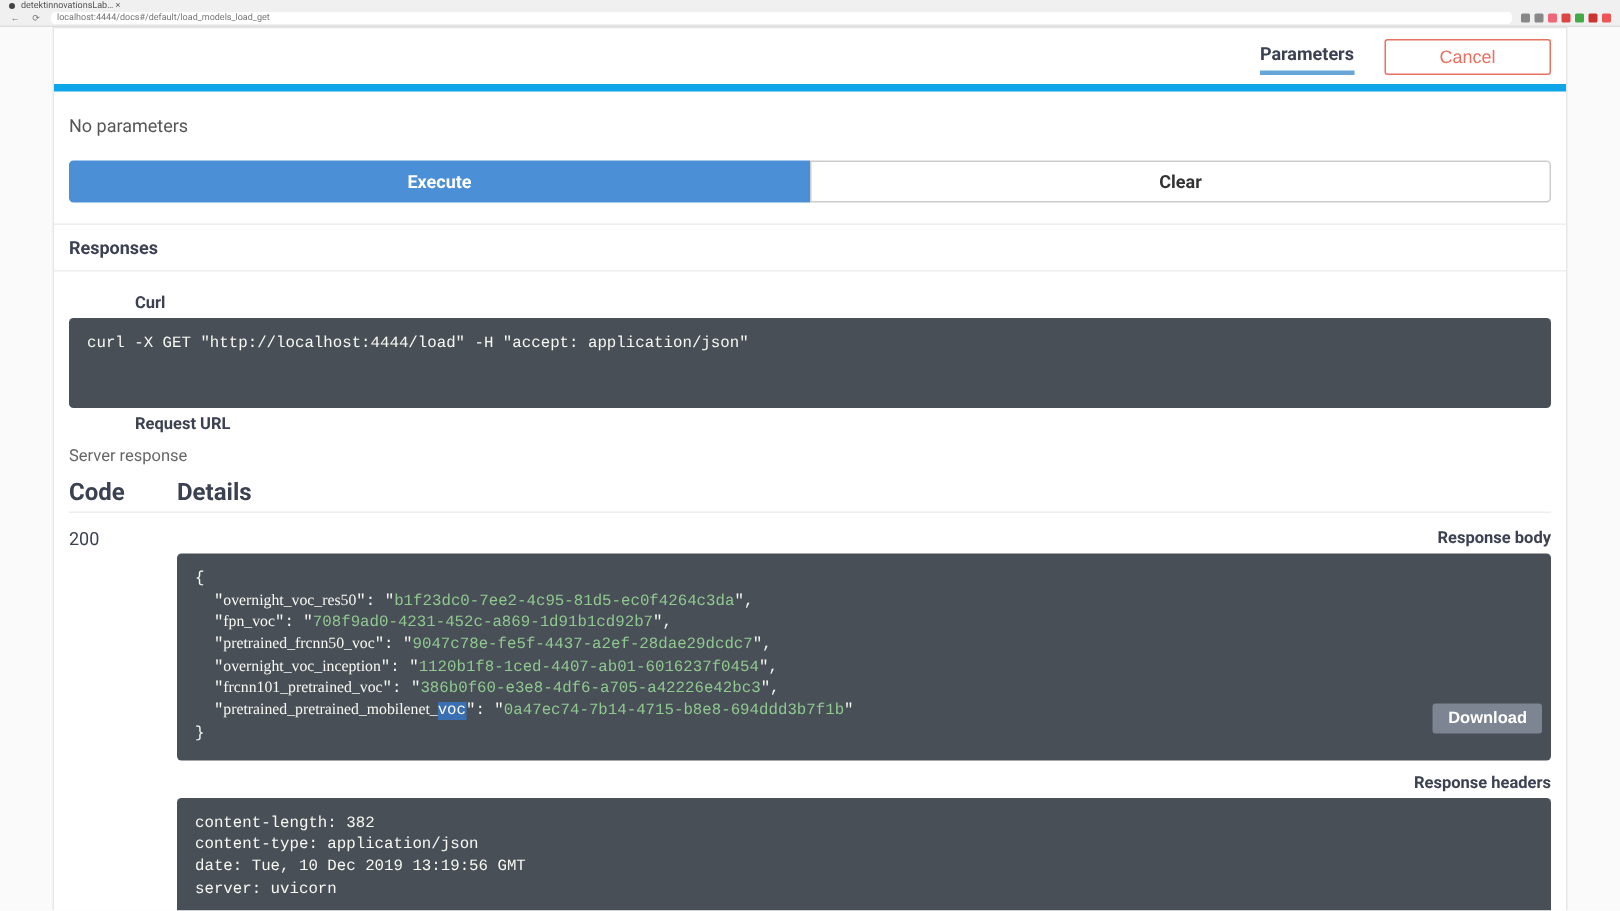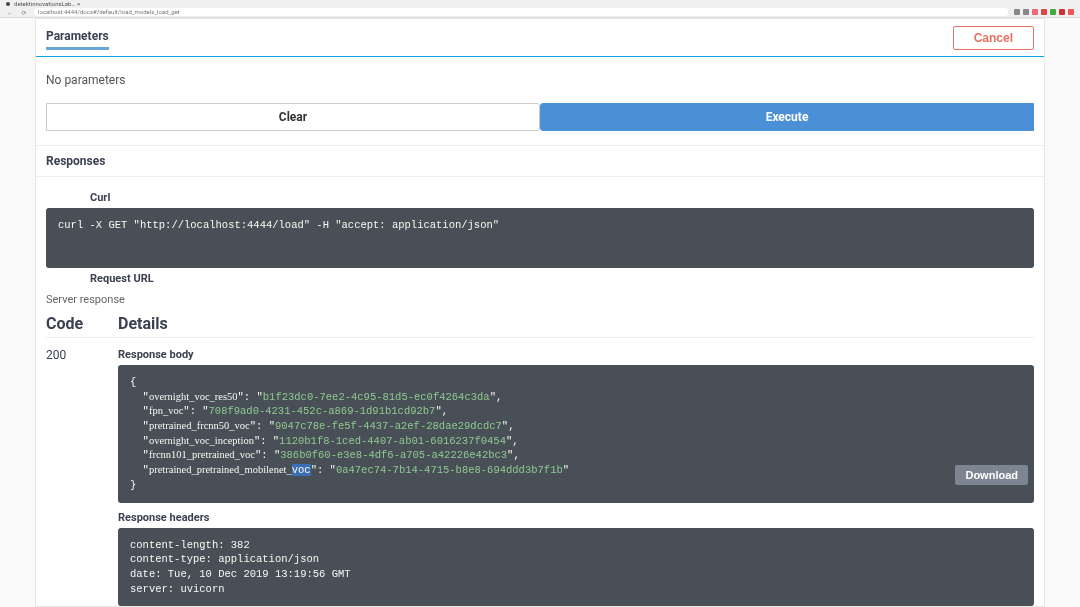--- a/index.html
+++ b/index.html
@@ -50,41 +50,40 @@
     }
     .container {
       background: #fff;
       border: 1px solid #e6e6e6;
       min-height: 100%;
     }
 
     .panel-head {
       display:flex;
       align-items:center;
-      justify-content:space-between;
+      justify-content:flex-end;
       padding: 6px 10px;
       background:#fff;
-      border-bottom:1px solid #0ea5e9;
-      gap:24px;
+      border-bottom:5px solid #0ea5e9;
     }
     .tabs { display:flex; }
     .tab {
       font-weight:700;
       font-size:12px;
       padding:4px 0;
       margin-right:20px;
       color:#3b4151;
     }
     .tab.active { border-bottom:3px solid #69a6d8; }
     .cancel-btn {
       border:1px solid #e87161;
       color:#e87161;
       background:#fff;
-      font-weight:700;
-      padding:4px 20px;
+      font-weight:400;
+      padding:4px 36px;
       font-size:12px;
       border-radius:2px;
       cursor:pointer;
     }
 
     .inner { padding: 10px 10px 0 10px; font-size:12px; }
     .subtext { color:#555; padding:6px 0 16px 0; }
 
     .btn-row { display:flex; gap:0; padding-bottom:14px; }
     .btn {
@@ -134,21 +133,21 @@
       line-height:1.4;
     }
     .curl-block { min-height:60px; }
 
     .srv-label { font-size:11px; font-weight:400; color:#666; margin-top:8px; margin-bottom:4px; }
     .cd-row { display:flex; gap:24px; font-size:16px; font-weight:700; color:#3b4151; padding:4px 0; border-bottom:1px solid #eee; }
     .cd-row .code-col { width:48px; }
     .body-row { display:flex; gap:24px; padding-top:10px; }
     .body-row .code-col { width:48px; font-size:12px; color:#3b4151; font-weight:400; }
     .body-row .details-col { flex:1; }
-    .sublabel { font-size:11px; font-weight:700; color:#3b4151; margin-bottom:4px; }
+    .sublabel { font-size:11px; font-weight:700; color:#3b4151; margin-bottom:4px;text-align:right; }
 
     .body-block { position:relative; }
     .download-btn {
       position:absolute; bottom:18px; right:6px;
       background:#7d8492; color:#fff;
       font-weight:700; border:none;
       padding:4px 10px; font-size:11px;
       cursor:pointer; border-radius:2px;
     }
 
@@ -186,22 +185,22 @@
     <div class="panel-head">
       <div class="tabs">
         <div class="tab active">Parameters</div>
       </div>
       <button class="cancel-btn">Cancel</button>
     </div>
 
     <div class="inner">
       <div class="subtext">No parameters</div>
       <div class="btn-row">
+        <div class="btn btn-execute">Execute</div>
         <div class="btn btn-clear">Clear</div>
-        <div class="btn btn-execute">Execute</div>
       </div>
     </div>
 
     <div class="section-head">Responses</div>
 
     <div class="resp-area">
       <div class="label">Curl</div>
       <pre class="codeblock curl-block">curl -X GET "http://localhost:4444/load" -H "accept: application/json"</pre>
 
       <div class="label">Request URL</div>

